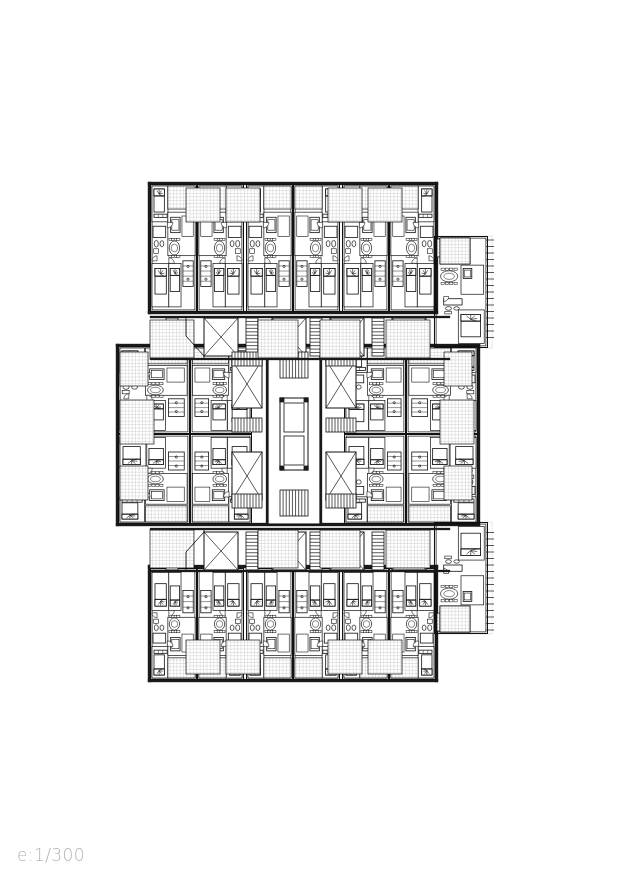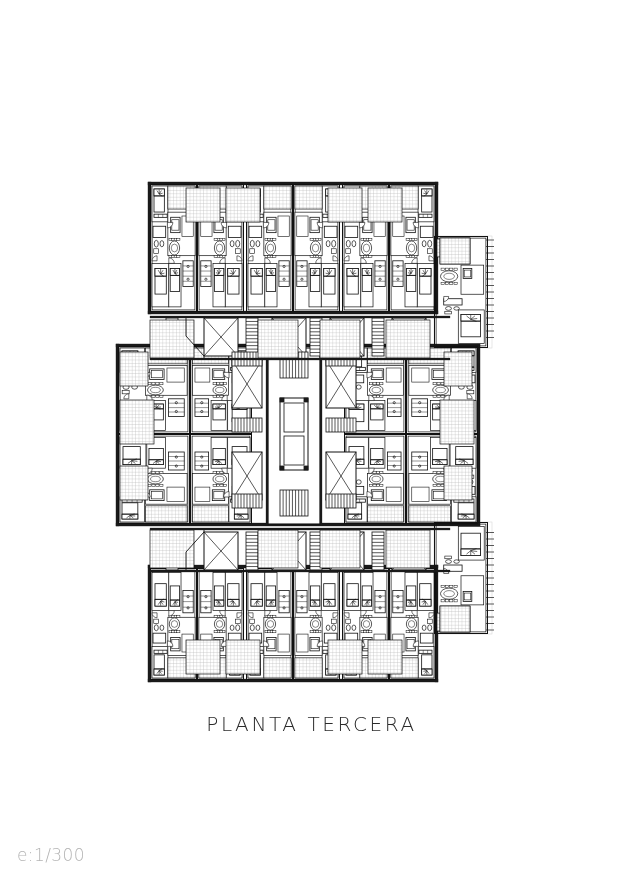--- a/index.html
+++ b/index.html
@@ -2291,17 +2291,16 @@
           <rect x="150" y="316" width="300" height="2" fill="#1a1a1a" stroke="#1a1a1a" stroke-width="0.3"></rect>
           <rect x="150" y="358" width="300" height="2" fill="#1a1a1a" stroke="#1a1a1a" stroke-width="0.3"></rect>
           <rect x="150" y="528" width="300" height="2" fill="#1a1a1a" stroke="#1a1a1a" stroke-width="0.3"></rect>
           <rect x="150" y="570" width="300" height="2" fill="#1a1a1a" stroke="#1a1a1a" stroke-width="0.3"></rect>
           <path d="M 186 318 L 186 336 L 204 356 L 204 358" fill="none" stroke="#111111" stroke-width="0.9"></path>
           <path d="M 186 570 L 186 552 L 204 532 L 204 530" fill="none" stroke="#111111" stroke-width="0.9"></path>
         </g>
       </g>
   </svg>
 
-  <div class="plan-title">PLANTA TERCERA</div>
 
   <div class="scale-label">e:1/300</div>
 
 </div>
 
 </body></html>

